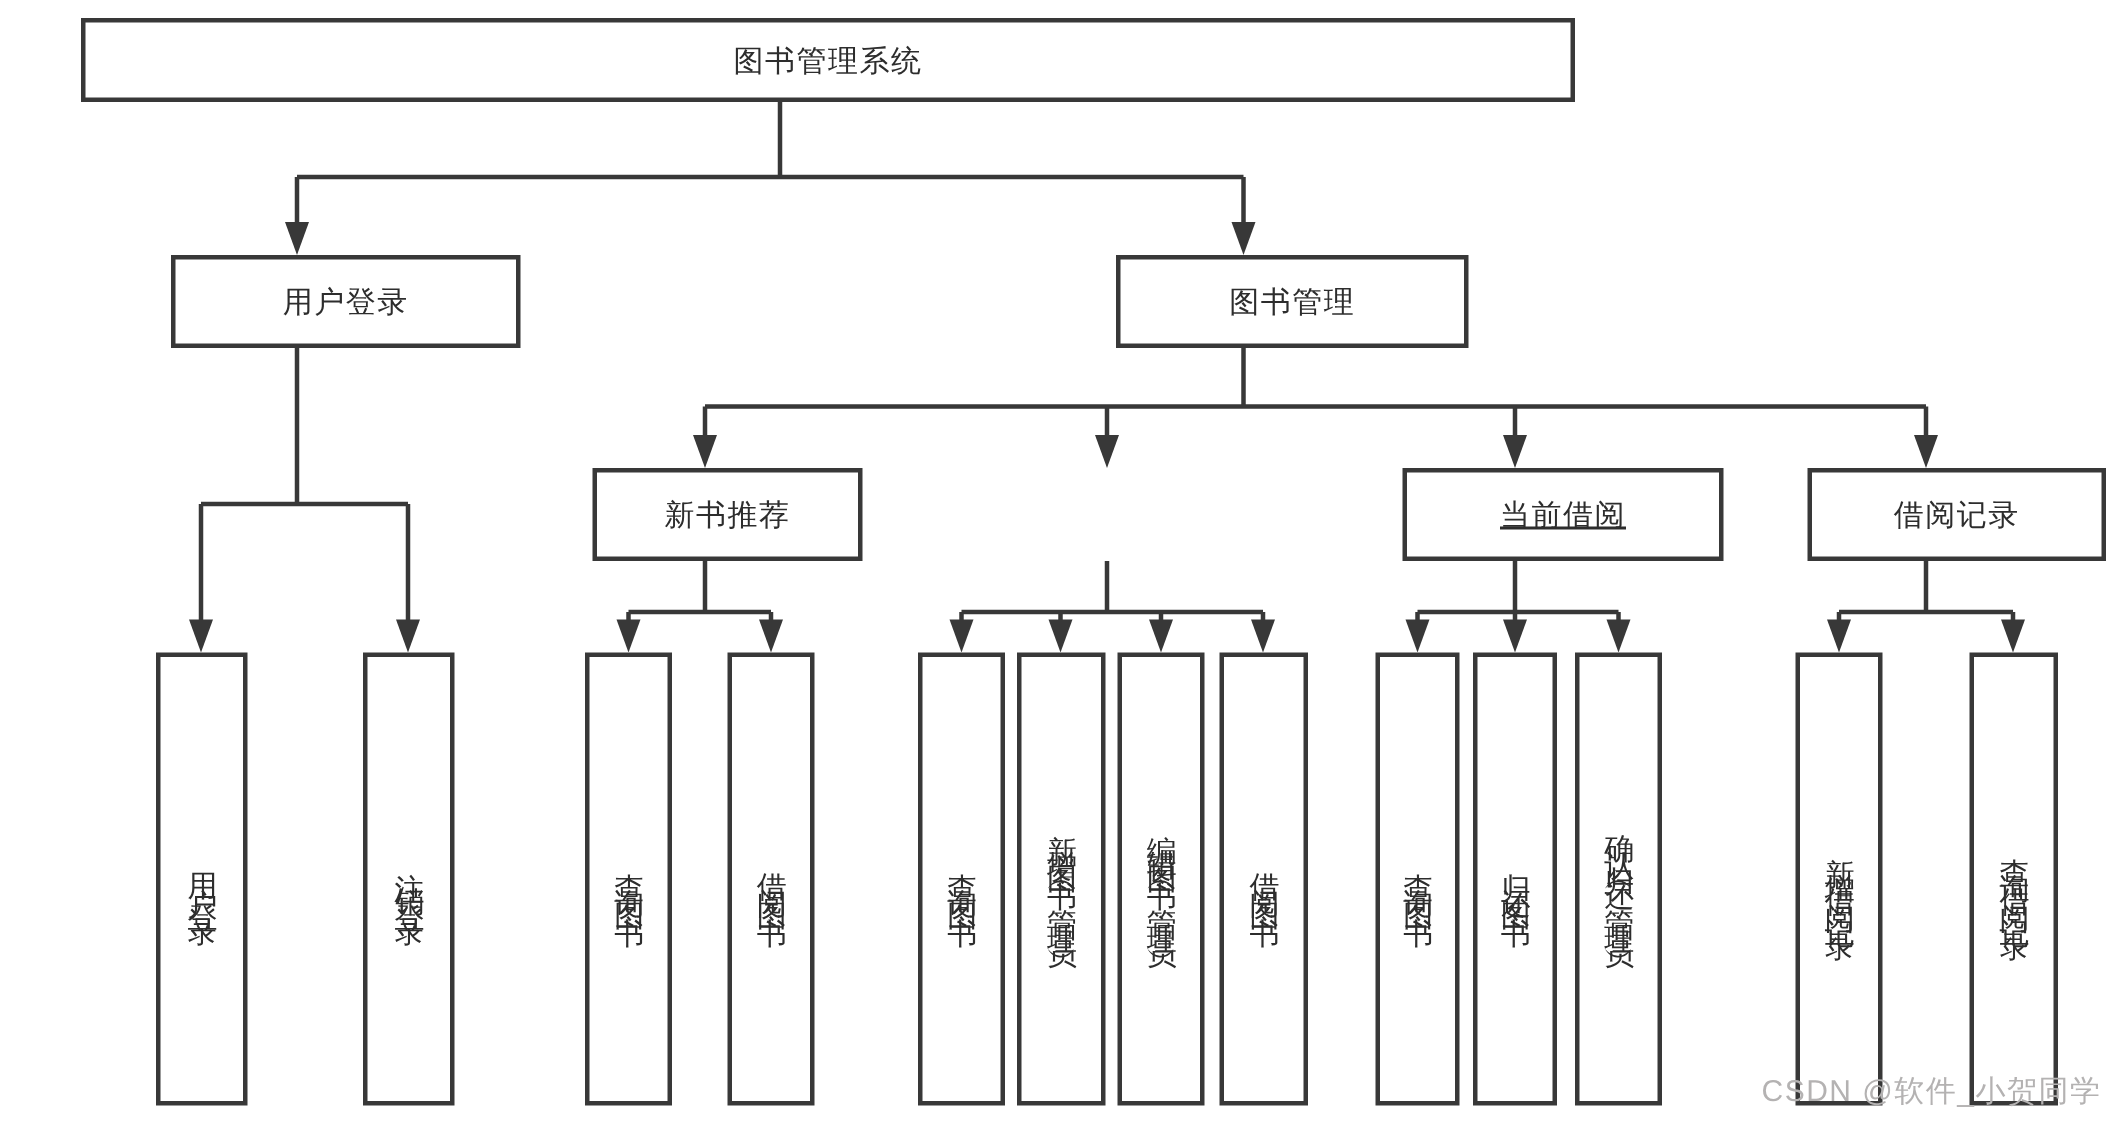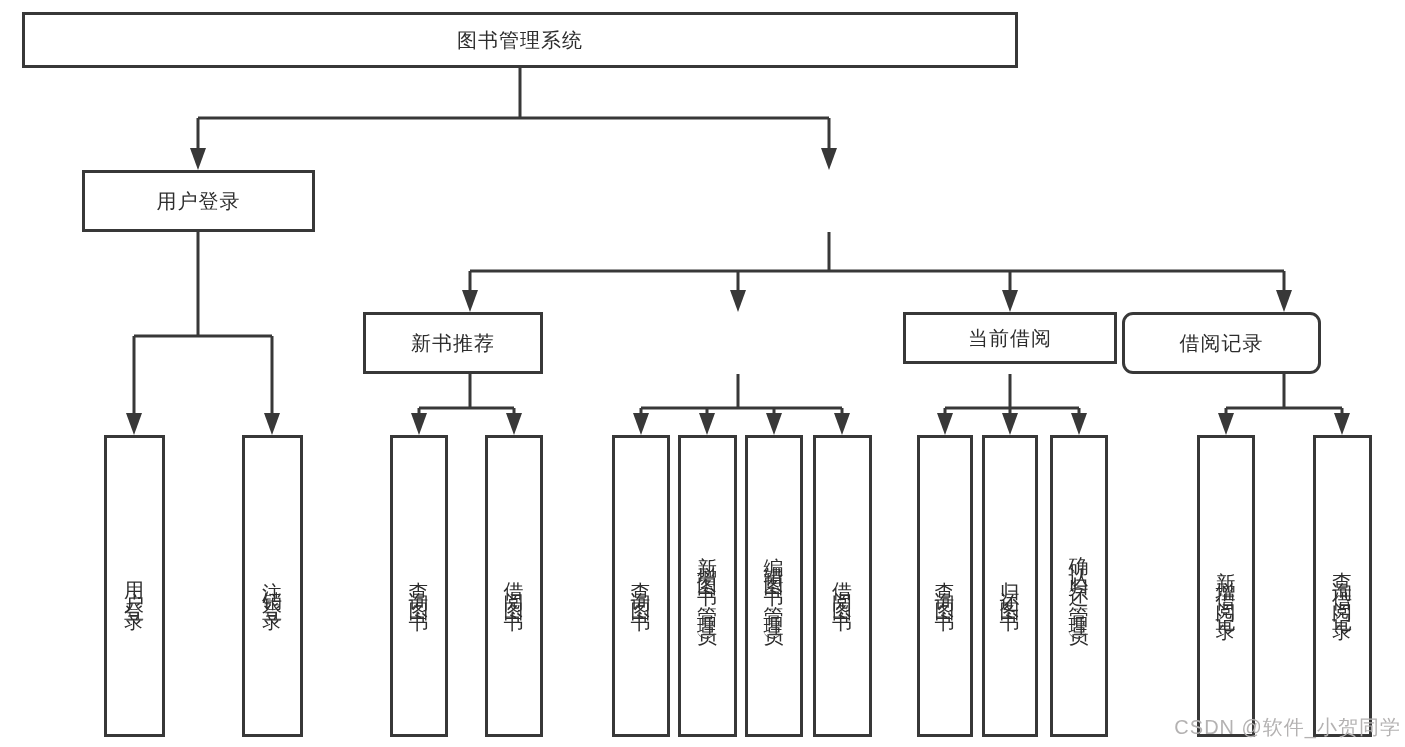--- a/index.html
+++ b/index.html
@@ -22,20 +22,21 @@
     background: #ffffff;
     border: 3px solid #383838;
     box-sizing: border-box;
     display: flex;
     align-items: center;
     justify-content: center;
     font-size: 20px;
     color: #2d2d2d;
     z-index: 2;
     letter-spacing: 1px;
+    margin-left: 32px;
   }
   .leaf {
     position: absolute;
     top: 435px;
     height: 302px;
     background: #ffffff;
     border: 3px solid #383838;
     box-sizing: border-box;
     display: flex;
     align-items: center;
@@ -107,28 +108,31 @@
     </g>
   </svg>
 
   <div class="node" style="left:22px; top:12px; width:996px; height:56px;">
     <span>图书管理系统</span>
   </div>
 
   <div class="node" style="left:82px; top:170px; width:233px; height:62px;">
     <span>用户登录</span>
   </div>
+  <div class="node" style="left:712px; top:170px; width:235px; height:62px;">
+    <span>图书管理</span>
+  </div>
 
   <div class="node" style="left:363px; top:312px; width:180px; height:62px;">
     <span>新书推荐</span>
   </div>
-  <div class="node" style="left:903px; top:312px; width:214px; height:52px;">
+  <div class="node" style="left:903px; top:312px; width:214px; height:62px;text-decoration:underline;">
     <span>当前借阅</span>
   </div>
-  <div class="node" style="left:1122px; top:312px; width:199px; height:62px;border-radius:11px;">
+  <div class="node" style="left:1173px; top:312px; width:199px; height:62px;">
     <span>借阅记录</span>
   </div>
 
   <div class="leaf" style="left:104px; width:61px;">
     <span class="vtext">用户登录</span>
   </div>
   <div class="leaf" style="left:242px; width:61px;">
     <span class="vtext">注销登录</span>
   </div>
 

